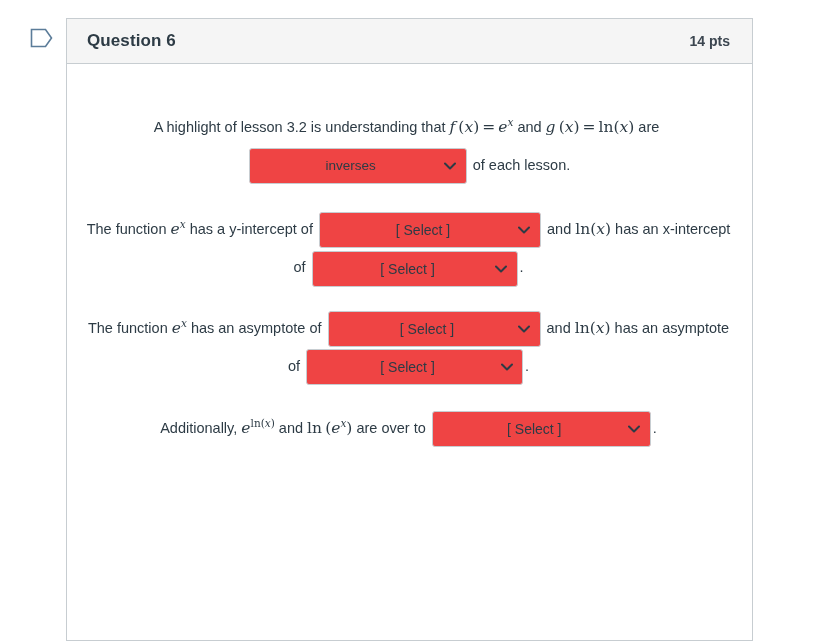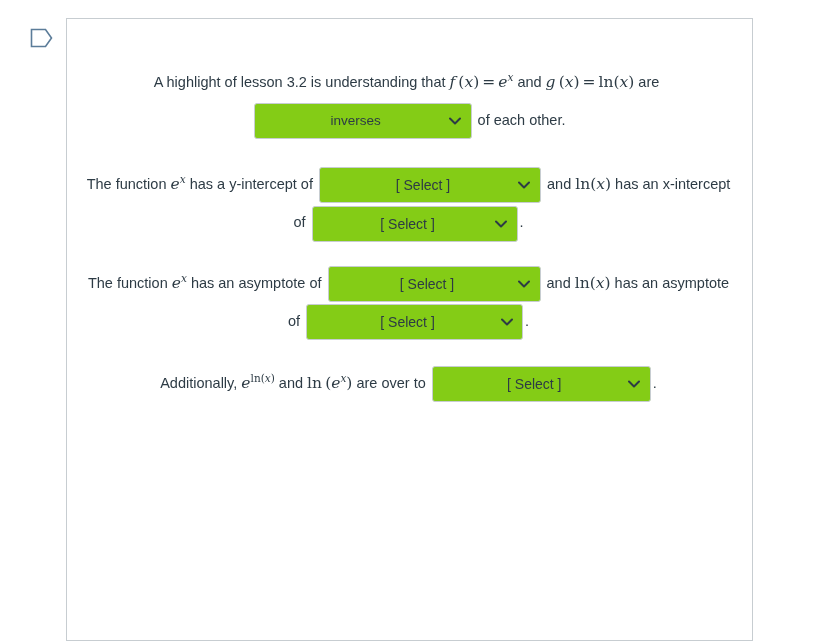--- a/index.html
+++ b/index.html
@@ -105,21 +105,21 @@
   }
 
   
   .blank-select {
     display: inline-block;
     vertical-align: middle;
     box-sizing: border-box;
     height: 36px;
     border: 1px solid #c7cdd1;
     border-radius: 3px;
-    background: #84cc16;
+    background: #ef4444;
     position: relative;
     padding: 0 26px 0 12px;
     line-height: 34px;
     font-family: "Liberation Sans", sans-serif;
     font-size: 13.5px;
     color: #2d3b45;
     cursor: pointer;
     white-space: nowrap;
     overflow: hidden;
     margin: 0 2px;
@@ -154,33 +154,37 @@
 <body>
 
 <div class="flag-gutter">
   <svg class="flag-icon" width="24" height="22" viewBox="0 0 24 22" aria-hidden="true">
     <path d="M1.5 2.5 H15.5 L21.5 11 L15.5 19.5 H1.5 Z" fill="none" stroke="#5b7c99" stroke-width="1.6"></path>
   </svg>
 </div>
 
 <div class="question-card">
 
+  <div class="question-header">
+    <span class="question-name">Question 6</span>
+    <span class="question-points">14 pts</span>
+  </div>
 
   <div class="question-body">
 
     <div class="block b1 qline">
       <span class="txt">A highlight of lesson 3.2 is understanding that </span><span class="math">f<span class="paren"> (</span>x<span class="paren">)</span><span class="eq">=</span>e<sup>x</sup></span><span class="txt"> and </span><span class="math">g<span class="paren"> (</span>x<span class="paren">)</span><span class="eq">=</span><span class="up">ln(</span>x<span class="up">)</span></span><span class="txt"> are </span><br>
       <span class="blank-select w-inverses">
         <span class="sel-value">inverses</span>
         <span class="caret">
           <svg width="12" height="8" viewBox="0 0 12 8" aria-hidden="true">
             <path d="M1 1.5 L6 6.5 L11 1.5" fill="none" stroke="#2d3b45" stroke-width="2" stroke-linecap="round" stroke-linejoin="round"></path>
           </svg>
         </span>
-      </span><span class="txt"> of each other.</span>
+      </span><span class="txt"> of each lesson.</span>
     </div>
 
     <div class="block b2 qline">
       <span class="txt">The function </span><span class="math">e<sup>x</sup></span><span class="txt"> has a y-intercept of </span><span class="blank-select w-yint">
         <span class="sel-placeholder">[ Select ]</span>
         <span class="caret">
           <svg width="12" height="8" viewBox="0 0 12 8" aria-hidden="true">
             <path d="M1 1.5 L6 6.5 L11 1.5" fill="none" stroke="#2d3b45" stroke-width="2" stroke-linecap="round" stroke-linejoin="round"></path>
           </svg>
         </span>

